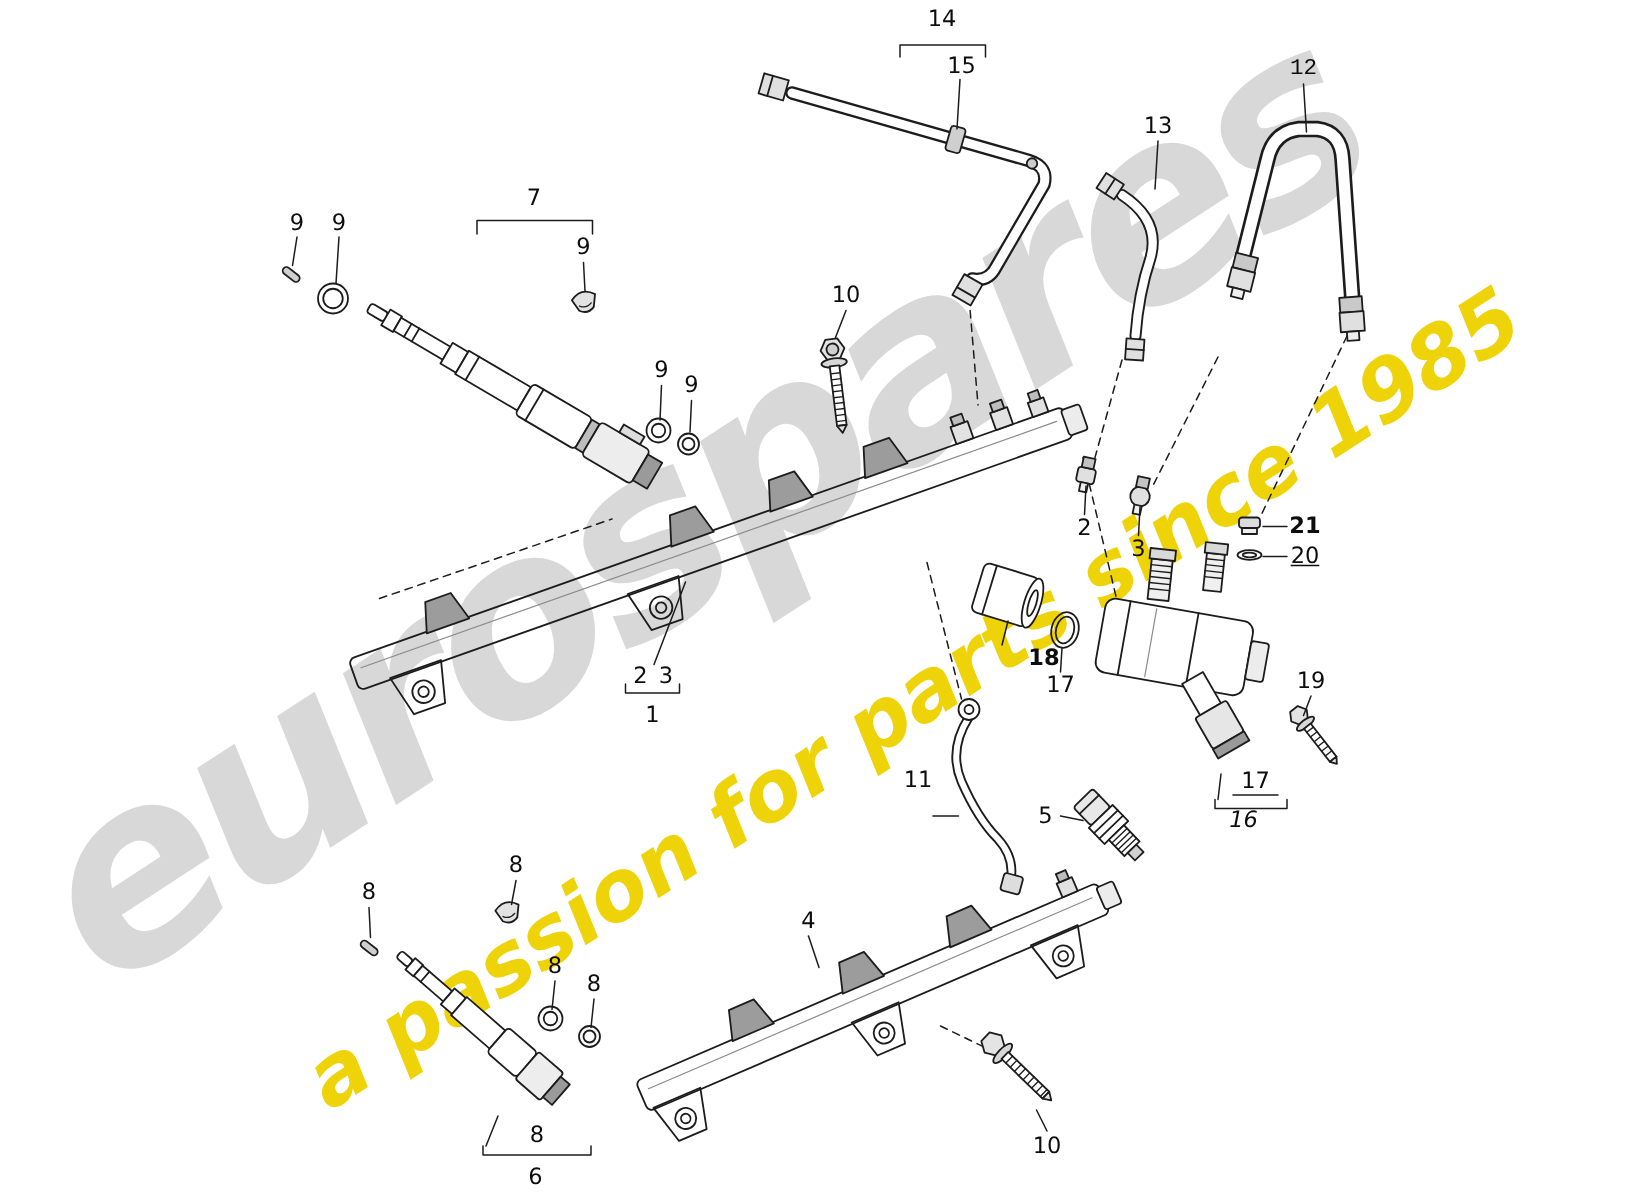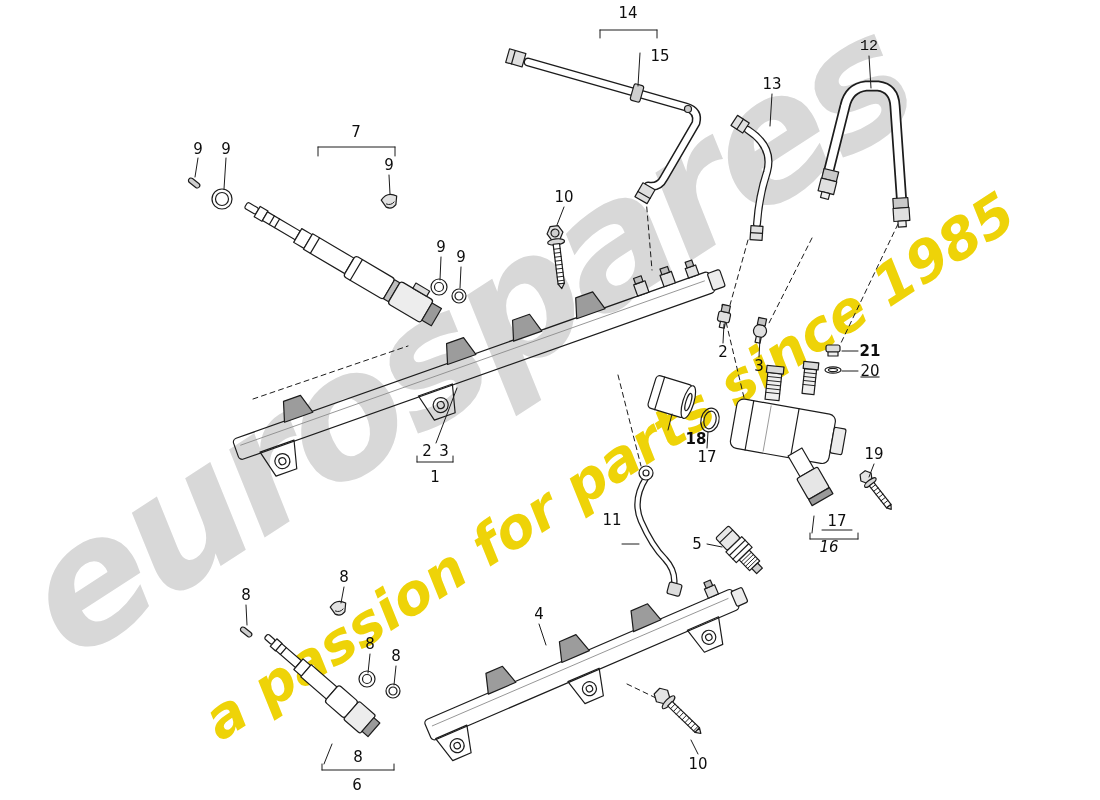--- a/index.html
+++ b/index.html
@@ -326,21 +326,21 @@
         <path d="M370,654 L368,673"></path>
         <path d="M396,666 L394,685"></path>
         <path d="M322,770 H394 M322,770 V764 M394,770 V764 M324,764 L332,744"></path>
         <path d="M698,754 L691,740"></path>
       </g>
     </g>
   </svg>
 
   <div id="labels">
       <span class="part-label" style="left: 628px; top: 13px;">14</span>
-      <span class="part-label" style="left: 660px; top: 44px; margin-top: 12px;">15</span>
+      <span class="part-label" style="left: 641px; top: 44px;">15</span>
       <span class="part-label" style="left: 869px; top: 46px; font-family: Liberation Mono, monospace;">12</span>
       <span class="part-label" style="left: 772px; top: 84px;">13</span>
       <span class="part-label" style="left: 356px; top: 132px;">7</span>
       <span class="part-label" style="left: 198px; top: 149px;">9</span>
       <span class="part-label" style="left: 226px; top: 149px;">9</span>
       <span class="part-label" style="left: 389px; top: 165px;">9</span>
       <span class="part-label" style="left: 564px; top: 197px;">10</span>
       <span class="part-label" style="left: 441px; top: 247px;">9</span>
       <span class="part-label" style="left: 461px; top: 257px;">9</span>
       <span class="part-label" style="left: 723px; top: 352px;">2</span>

